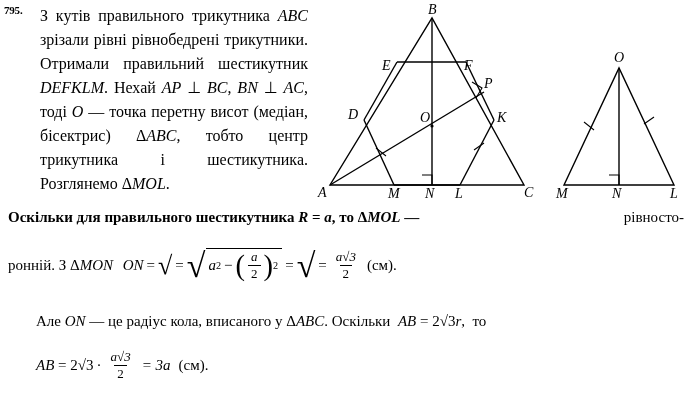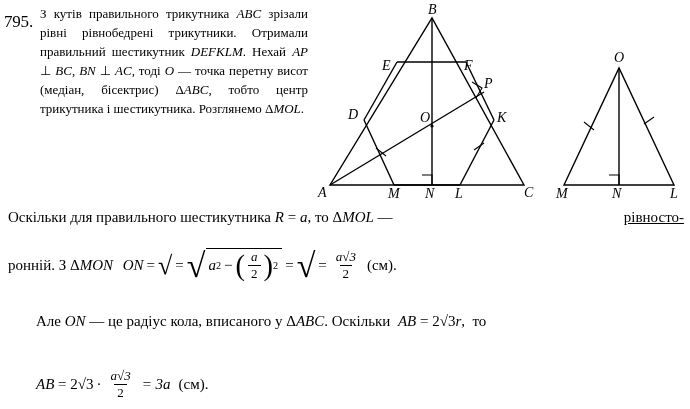--- a/index.html
+++ b/index.html
@@ -17,32 +17,32 @@
   }
   .page {
     position: relative;
     width: 690px;
     height: 409px;
   }
   
   .problem-number {
     position: absolute;
     left: 4px;
-    top: 12px;
-    font-weight: normal;
-    font-size: 17px;
+    top: 4px;
+    font-weight: bold;
+    font-size: 11px;
     letter-spacing: -0.2px;
   }
   .problem-text {
     position: absolute;
     left: 40px;
     top: 4px;
     width: 268px;
-    font-size: 13px;
-    line-height: 19px;
+    font-size: 16px;
+    line-height: 24px;
     text-align: justify;
     text-justify: inter-word;
   }
   .problem-text i { font-style: italic; }
 
   
   .figures {
     position: absolute;
     left: 312px;
     top: 0px;
@@ -52,26 +52,26 @@
   svg { display: block; }
 
   
   .sol {
     position: absolute;
     font-size: 15px;
     line-height: 19px;
   }
   .sol i { font-style: italic; }
   .line1 { left: 8px; top: 208px; width: 676px; }
-  .line1 .left { display: inline; }
-  .line1 .right { float: right; text-decoration: underline; }
+  .line1 .left { display: inline; font-weight: bold; }
+  .line1 .right { float: right; }
 
   .line2 { left: 8px; top: 248px; width: 676px; }
   .line3 { left: 36px; top: 312px; width: 650px; }
-  .line4 { left: 36px; top: 350px; width: 650px; margin-top: 19px; }
+  .line4 { left: 36px; top: 350px; width: 650px; }
   .line5 { left: 36px; top: 384px; width: 650px; font-style: italic; margin-top: 44px; }
 
   
   .math { font-style: italic; white-space: nowrap; }
   .mathrow {
     display: inline-flex;
     align-items: center;
     vertical-align: middle;
     text-align: center;
   }

